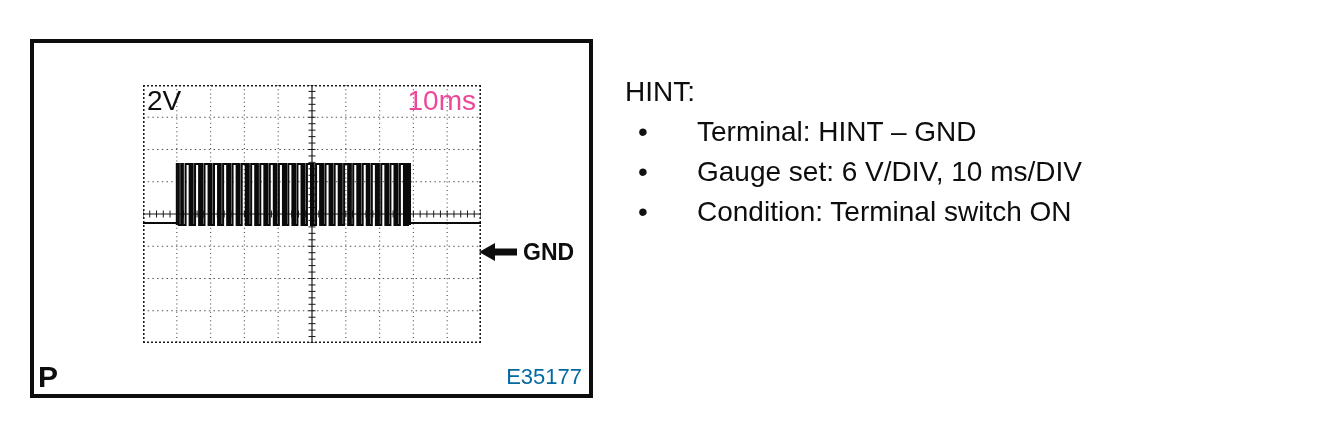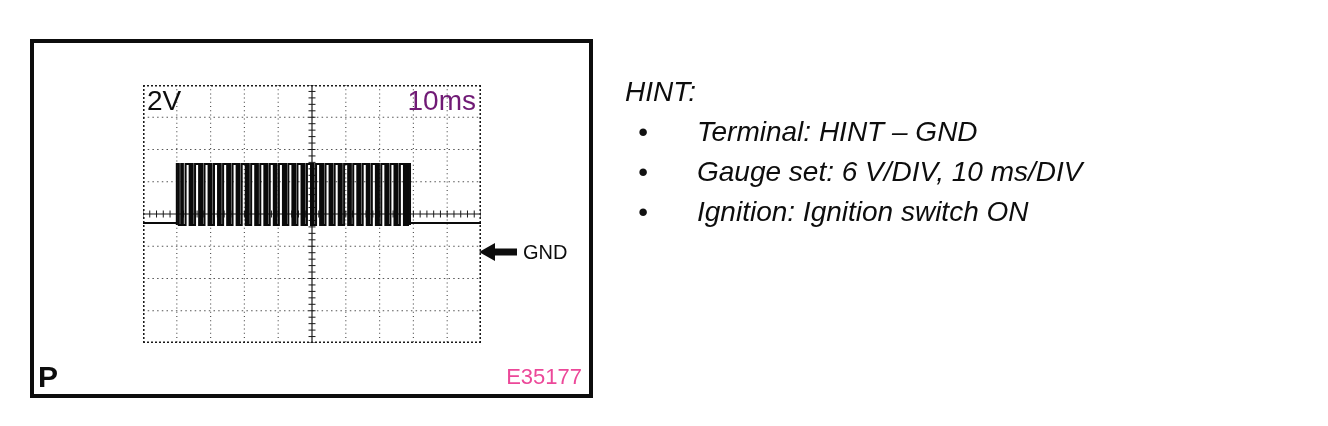--- a/index.html
+++ b/index.html
@@ -17,38 +17,38 @@
   .scope {
     position:absolute; left:109px; top:42px; width:338px; height:258px;
   }
   .scope svg { position:absolute; left:0; top:0; }
   .scope-label-left {
     position:absolute; left:4px; top:2px; font-size:28px; line-height:1;
     letter-spacing:0px; color:#0d0d0d;
   }
   .scope-label-right {
     position:absolute; right:5px; top:2px; font-size:28px; line-height:1;
-    color:#701a75;
+    color:#ec4899;
   }
   .gnd-marker { position:absolute; left:445px; top:196px; height:26px; }
   .gnd-arrow { position:absolute; left:0; top:3px; }
   .gnd-text {
-    position:absolute; left:44px; top:0; font-size:20px; font-weight:400;
+    position:absolute; left:44px; top:0; font-size:23px; font-weight:700;
     line-height:26px; color:#0d0d0d;
   }
   .corner-label {
     position:absolute; left:4px; bottom:2px; font-size:30px; font-weight:700;
     line-height:1; color:#0d0d0d;
   }
   .figure-code {
     position:absolute; right:7px; bottom:6px; font-size:22px;
-    line-height:1; color:#ec4899;
+    line-height:1; color:#0369a1;
   }
   
-  .hint { position:absolute; left:625px; top:72px;font-style:italic; }
+  .hint { position:absolute; left:625px; top:72px; }
   .hint-title { font-size:28px; line-height:40px; color:#0d0d0d; }
   .hint-list { list-style:none; }
   .hint-item { position:relative; height:40px; }
   .hint-bullet {
     position:absolute; left:13px; top:0; font-size:28px; line-height:40px;
   }
   .hint-text {
     position:absolute; left:72px; top:0; font-size:28px; line-height:40px;
     white-space:nowrap; color:#0d0d0d;
   }
@@ -198,18 +198,18 @@
       <li class="hint-item">
         <span class="hint-bullet">•</span>
         <span class="hint-text">Terminal: HINT – GND</span>
       </li>
       <li class="hint-item">
         <span class="hint-bullet">•</span>
         <span class="hint-text">Gauge set: 6 V/DIV, 10 ms/DIV</span>
       </li>
       <li class="hint-item">
         <span class="hint-bullet">•</span>
-        <span class="hint-text">Ignition: Ignition switch ON</span>
+        <span class="hint-text">Condition: Terminal switch ON</span>
       </li>
     </ul>
   </div>
 
 </div>
 
 </body></html>

